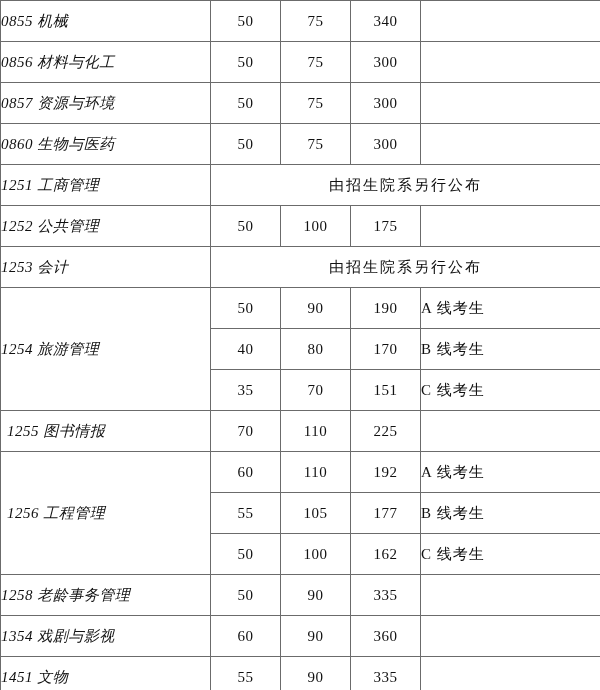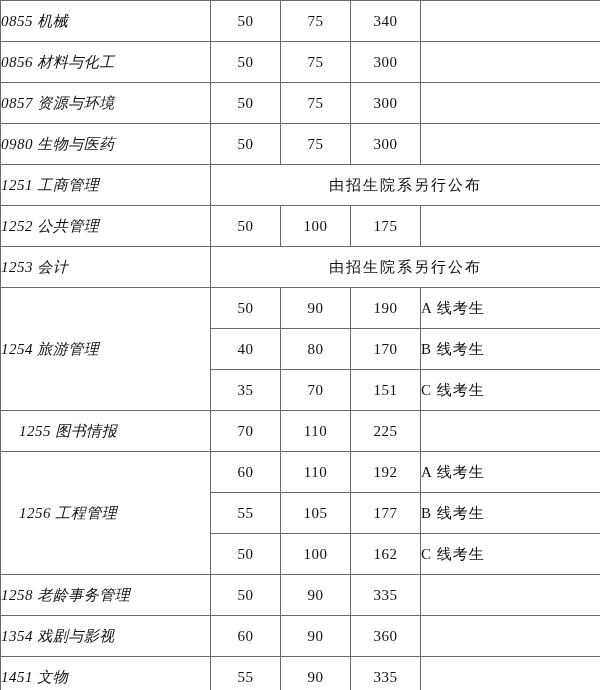--- a/index.html
+++ b/index.html
@@ -35,21 +35,21 @@
   col.c-score3  { width: 70px; }
   col.c-note    { width: 180px; }
 
   .cell-major {
     text-align: left;
     padding-left: 12px;
     letter-spacing: 0.5px;
     font-style: italic;
   }
   .cell-major.indent {
-    padding-left: 18px;
+    padding-left: 6px;
   }
   .cell-num {
     text-align: center;
     letter-spacing: 0.5px;
     margin-left: 12px;
   }
   .cell-note {
     text-align: left;
     letter-spacing: 1px;
   }
@@ -86,21 +86,21 @@
         <td class="cell-note"></td>
       </tr>
       <tr>
         <td class="cell-major" rowspan="1">0857 资源与环境</td>
         <td class="cell-num">50</td>
         <td class="cell-num">75</td>
         <td class="cell-num">300</td>
         <td class="cell-note"></td>
       </tr>
       <tr>
-        <td class="cell-major" rowspan="1">0980 生物与医药</td>
+        <td class="cell-major" rowspan="1">0860 生物与医药</td>
         <td class="cell-num">50</td>
         <td class="cell-num">75</td>
         <td class="cell-num">300</td>
         <td class="cell-note"></td>
       </tr>
       <tr>
         <td class="cell-major">1251 工商管理</td>
         <td class="cell-merged" colspan="4">由招生院系另行公布</td>
       </tr>
       <tr>

